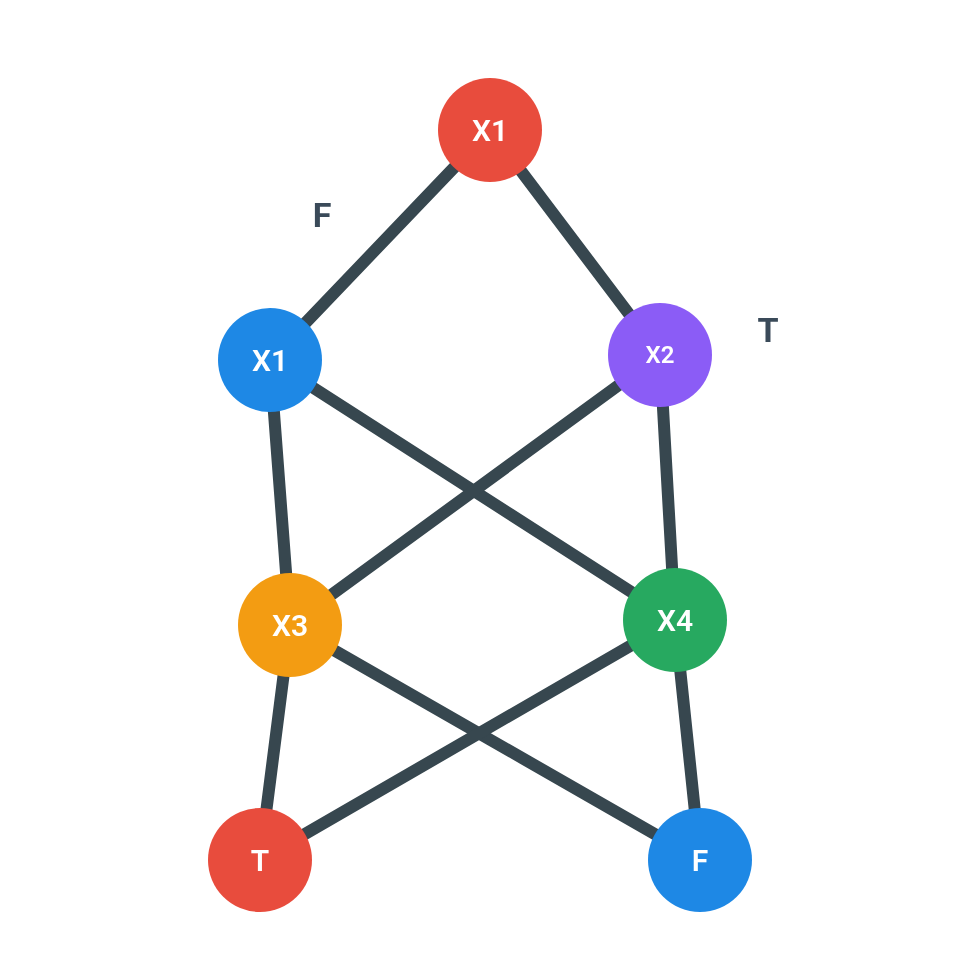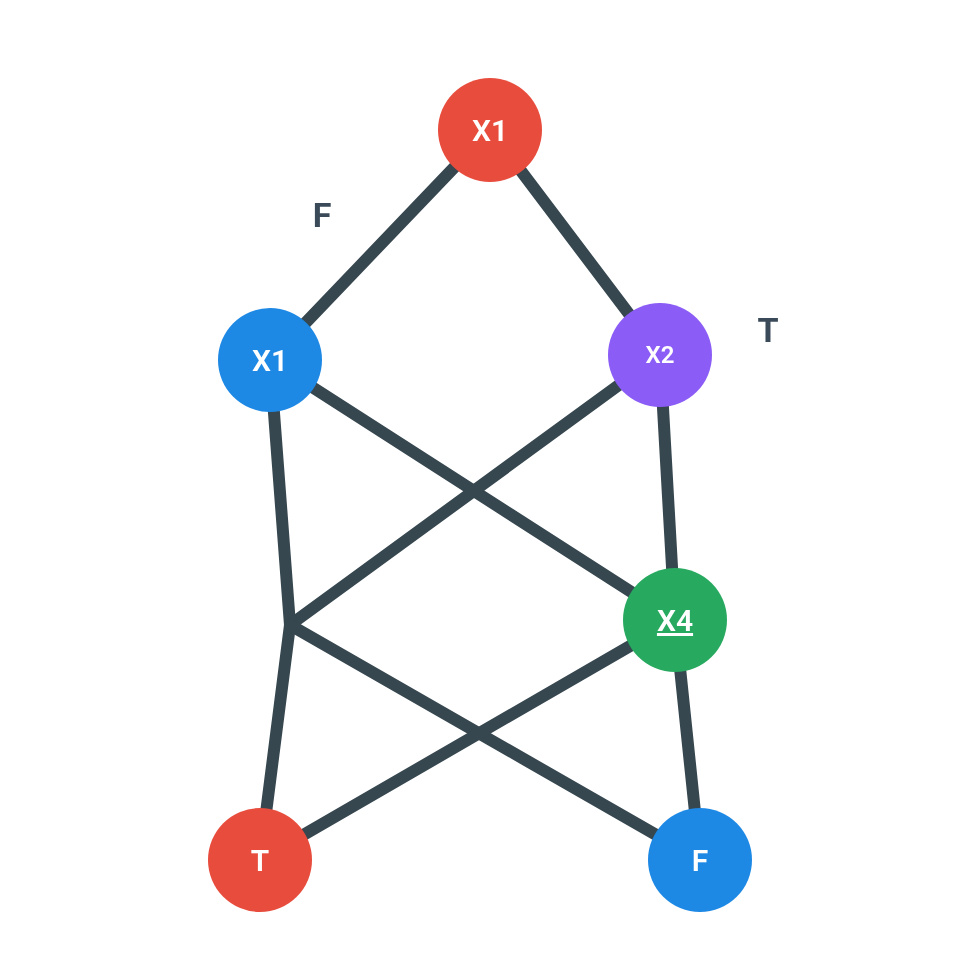--- a/index.html
+++ b/index.html
@@ -60,21 +60,24 @@
     </svg>
 <div class="node" style="left: 490px; top: 130px; width: 104px; height: 104px; background: rgb(232, 76, 61); font-size: 30px;">
       <span>X1</span>
     </div>
     <div class="node" style="left: 270px; top: 360px; width: 104px; height: 104px; background: rgb(30, 136, 229); font-size: 30px;">
       <span>X1</span>
     </div>
     <div class="node" style="left: 660px; top: 355px; width: 104px; height: 104px; background: #8b5cf6; font-size: 24px;">
       <span>X2</span>
     </div>
-    <div class="node" style="left: 675px; top: 620px; width: 104px; height: 104px; background: rgb(39, 169, 96); font-size: 30px; text-decoration: underline;">
+    <div class="node" style="left: 290px; top: 625px; width: 104px; height: 104px; background: rgb(243, 156, 18); font-size: 30px;">
+      <span>X3</span>
+    </div>
+    <div class="node" style="left: 675px; top: 620px; width: 104px; height: 104px; background: rgb(39, 169, 96); font-size: 30px;">
       <span>X4</span>
     </div>
     <div class="node" style="left: 260px; top: 860px; width: 104px; height: 104px; background: rgb(232, 76, 61); font-size: 30px;">
       <span>T</span>
     </div>
     <div class="node" style="left: 700px; top: 860px; width: 104px; height: 104px; background: rgb(30, 136, 229); font-size: 30px;">
       <span>F</span>
     </div>
     <div class="annotation" style="left: 322px; top: 215px; font-size: 34px;">F</div>
     <div class="annotation" style="left: 768px; top: 330px; font-size: 34px;">T</div>

